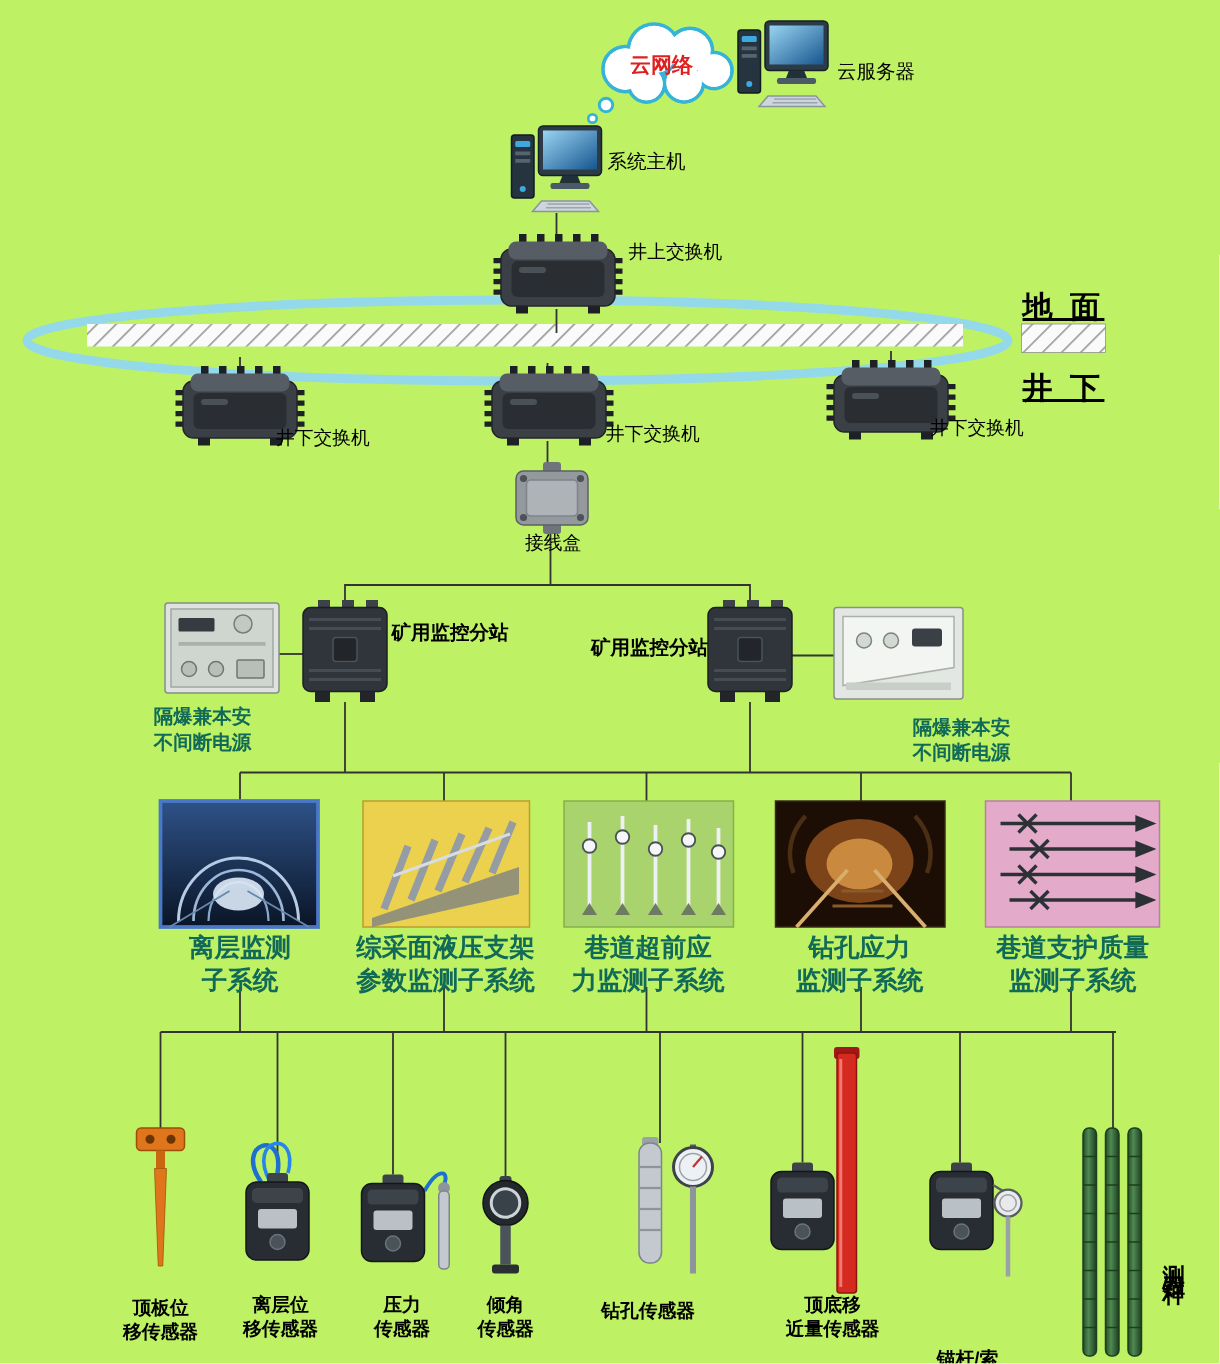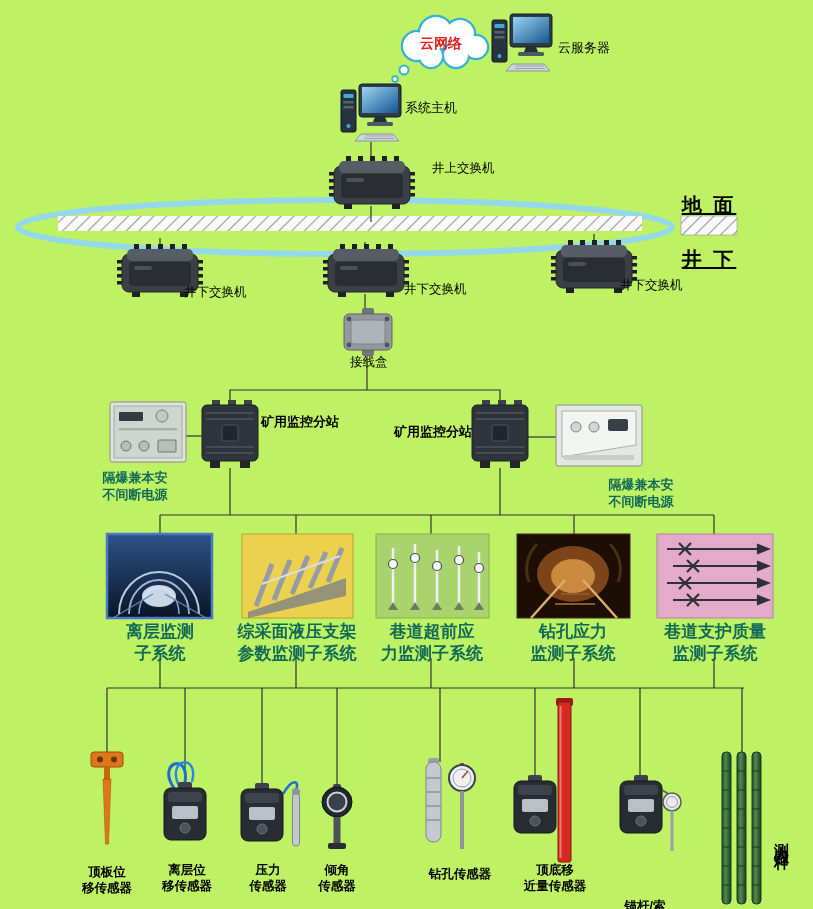--- a/index.html
+++ b/index.html
@@ -372,21 +372,21 @@
     <use href="#rod" transform="translate(752,752)"></use>
   </g>
 </svg>
 
 <div class="lbl cloudtxt" style="left:441px;top:34px;transform:translateX(-50%);">云网络</div>
 
 <div class="lbl" style="left:558px;top:40px;font-size:13px;">云服务器</div>
 
 <div class="lbl" style="left:405px;top:100px;font-size:13px;">系统主机</div>
 
-<div class="lbl" style="left:419px;top:160px;margin-left:13px;">井上交换机</div>
+<div class="lbl" style="left:419px;top:160px;">井上交换机</div>
 
 <div class="lbl big ctr" style="left:709px;top:192px;">地 面</div>
 
 <div class="lbl big ctr" style="left:709px;top:246px;">井 下</div>
 
 <div class="lbl" style="left:184px;top:284px;">井下交换机</div>
 
 <div class="lbl" style="left:404px;top:281px;">井下交换机</div>
 
 <div class="lbl" style="left:620px;top:277px;">井下交换机</div>
@@ -445,21 +445,21 @@
 <div class="lbl sensorlbl ctr" style="left:268px;top:862px;">
   <span class="ln">压力</span>
   <span class="ln">传感器</span>
 </div>
 
 <div class="lbl sensorlbl ctr" style="left:337px;top:862px;">
   <span class="ln">倾角</span>
   <span class="ln">传感器</span>
 </div>
 
-<div class="lbl sensorlbl ctr" style="left:460px;top:866px;">
+<div class="lbl sensorlbl ctr" style="left:432px;top:866px;">
   <span class="ln">钻孔传感器</span>
 </div>
 
 <div class="lbl sensorlbl ctr" style="left:555px;top:862px;">
   <span class="ln">顶底移</span>
   <span class="ln">近量传感器</span>
 </div>
 
 <div class="lbl sensorlbl ctr" style="left:645px;top:862px;margin-top:36px;">
   <span class="ln">锚杆/索</span>

